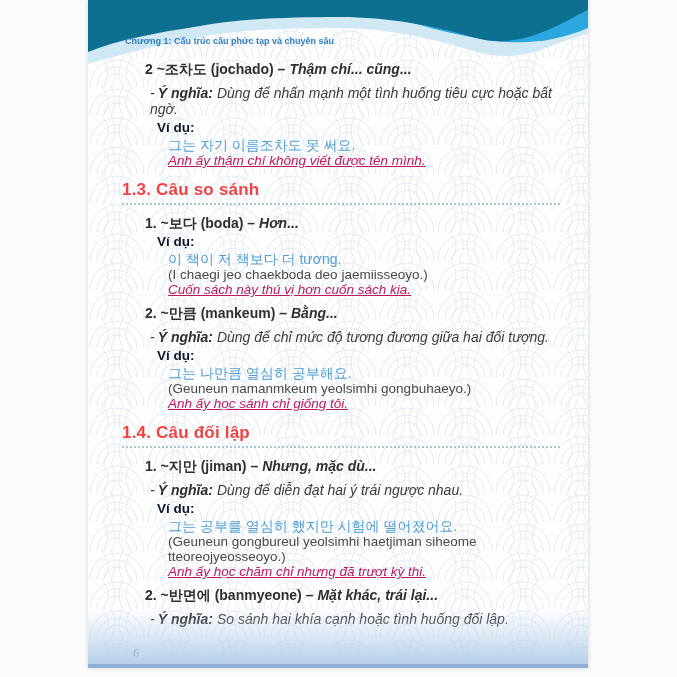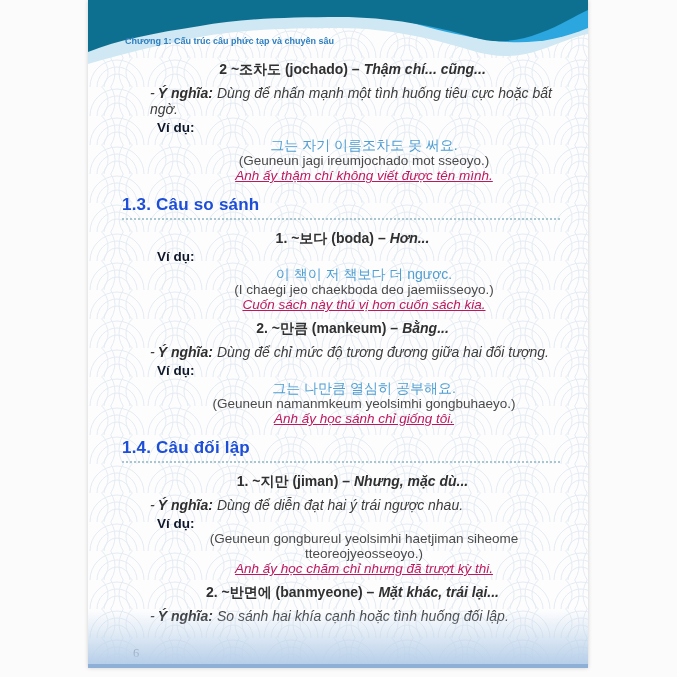--- a/index.html
+++ b/index.html
@@ -14,34 +14,34 @@
     background:#fdfdfe;overflow:hidden;
     box-shadow:0 0 4px rgba(0,0,0,.18);
   }
   .bg-pattern{position:absolute;left:0;top:0;z-index:0;}
   .header-wave{position:absolute;left:0;top:0;z-index:1;display:block;}
   .content{position:relative;z-index:2;padding:36px 28px 0 34px;}
   .chapter-header{
     margin:0 0 0 3px;font-size:9px;font-weight:bold;color:#2e7fc0;line-height:11px;
   }
   .section-heading{
-    margin:12px 0 0 0;font-size:17px;font-weight:bold;color:#1d4ed8;
+    margin:12px 0 0 0;font-size:17px;font-weight:bold;color:#ef4444;
     line-height:20px;padding-bottom:3px;border-bottom:2px dotted #a8c6d0;
     letter-spacing:.2px;
   }
   .item{margin-left:23px;}
   .item p{margin:0;}
-  .item-title{margin-top:8px !important;font-size:14px;line-height:16px;color:#303030;font-weight:bold;text-align:center;}
+  .item-title{margin-top:8px !important;font-size:14px;line-height:16px;color:#303030;font-weight:bold;}
   .lead .item-title{margin-top:14px !important;}
   .first-after-heading .item-title{margin-top:10px !important;}
   .t-meaning{font-style:italic;margin-left:4px;}
   .meaning{margin-top:8px !important;padding-left:5px;font-size:14px;line-height:16px;color:#3c3c3c;font-style:italic;}
   .m-label{font-weight:bold;color:#2f2f2f;margin:0 4px 0 3px;}
   .example-label{margin-top:3px !important;padding-left:12px;font-size:13.5px;line-height:15px;font-weight:bold;color:#0f172a;}
-  .example-block{padding-left:23px;text-align:center;}
+  .example-block{padding-left:23px;}
   .korean{margin-top:2px !important;font-size:14px;line-height:16px;color:#4f9ed1;}
   .roman{margin-top:0 !important;font-size:13.5px;line-height:15px;color:#4a4a4a;}
   .viet{margin-top:0 !important;font-size:13.5px;line-height:15px;color:#be185d;font-style:italic;text-decoration:underline;}
   .footer-band{
     position:absolute;left:0;right:0;bottom:0;height:54px;z-index:3;
     background:linear-gradient(180deg, rgba(195,215,236,0) 0%, rgba(195,215,236,.45) 40%, #b7cfe9 100%);
     border-bottom:4px solid #8fb0d6;
   }
   .page-number{
     position:absolute;left:45px;bottom:7px;
@@ -86,34 +86,33 @@
       <div class="item lead">
         <p class="item-title">
           <span>2 ~조차도 (jochado) –</span><span class="t-meaning">Thậm chí... cũng...</span>
         </p>
         <p class="meaning">
           <span>-</span><span class="m-label">Ý nghĩa:</span><span>Dùng để nhấn mạnh một tình huống tiêu cực hoặc bất ngờ.</span>
         </p>
         <p class="example-label">Ví dụ:</p>
         <div class="example-block">
           <p class="korean">그는 자기 이름조차도 못 써요.</p>
-          <p class="roman">(Geuneun jagi ireumjochado mot sseoyo.)</p>
           <p class="viet">Anh ấy thậm chí không viết được tên mình.</p>
         </div>
       </div>
 
       <h2 class="section-heading">1.3. Câu so sánh</h2>
 
       <div class="item first-after-heading">
         <p class="item-title">
           <span>1. ~보다 (boda) –</span><span class="t-meaning">Hơn...</span>
         </p>
         <p class="example-label">Ví dụ:</p>
         <div class="example-block">
-          <p class="korean">이 책이 저 책보다 더 ngược.</p>
+          <p class="korean">이 책이 저 책보다 더 tương.</p>
           <p class="roman">(I chaegi jeo chaekboda deo jaemiisseoyo.)</p>
           <p class="viet">Cuốn sách này thú vị hơn cuốn sách kia.</p>
         </div>
       </div>
 
       <div class="item">
         <p class="item-title">
           <span>2. ~만큼 (mankeum) –</span><span class="t-meaning">Bằng...</span>
         </p>
         <p class="meaning">
@@ -131,20 +130,21 @@
 
       <div class="item first-after-heading">
         <p class="item-title">
           <span>1. ~지만 (jiman) –</span><span class="t-meaning">Nhưng, mặc dù...</span>
         </p>
         <p class="meaning">
           <span>-</span><span class="m-label">Ý nghĩa:</span><span>Dùng để diễn đạt hai ý trái ngược nhau.</span>
         </p>
         <p class="example-label">Ví dụ:</p>
         <div class="example-block">
+          <p class="korean">그는 공부를 열심히 했지만 시험에 떨어졌어요.</p>
           <p class="roman">(Geuneun gongbureul yeolsimhi haetjiman siheome tteoreojyeosseoyo.)</p>
           <p class="viet">Anh ấy học chăm chỉ nhưng đã trượt kỳ thi.</p>
         </div>
       </div>
 
       <div class="item">
         <p class="item-title">
           <span>2. ~반면에 (banmyeone) –</span><span class="t-meaning">Mặt khác, trái lại...</span>
         </p>
         <p class="meaning">

